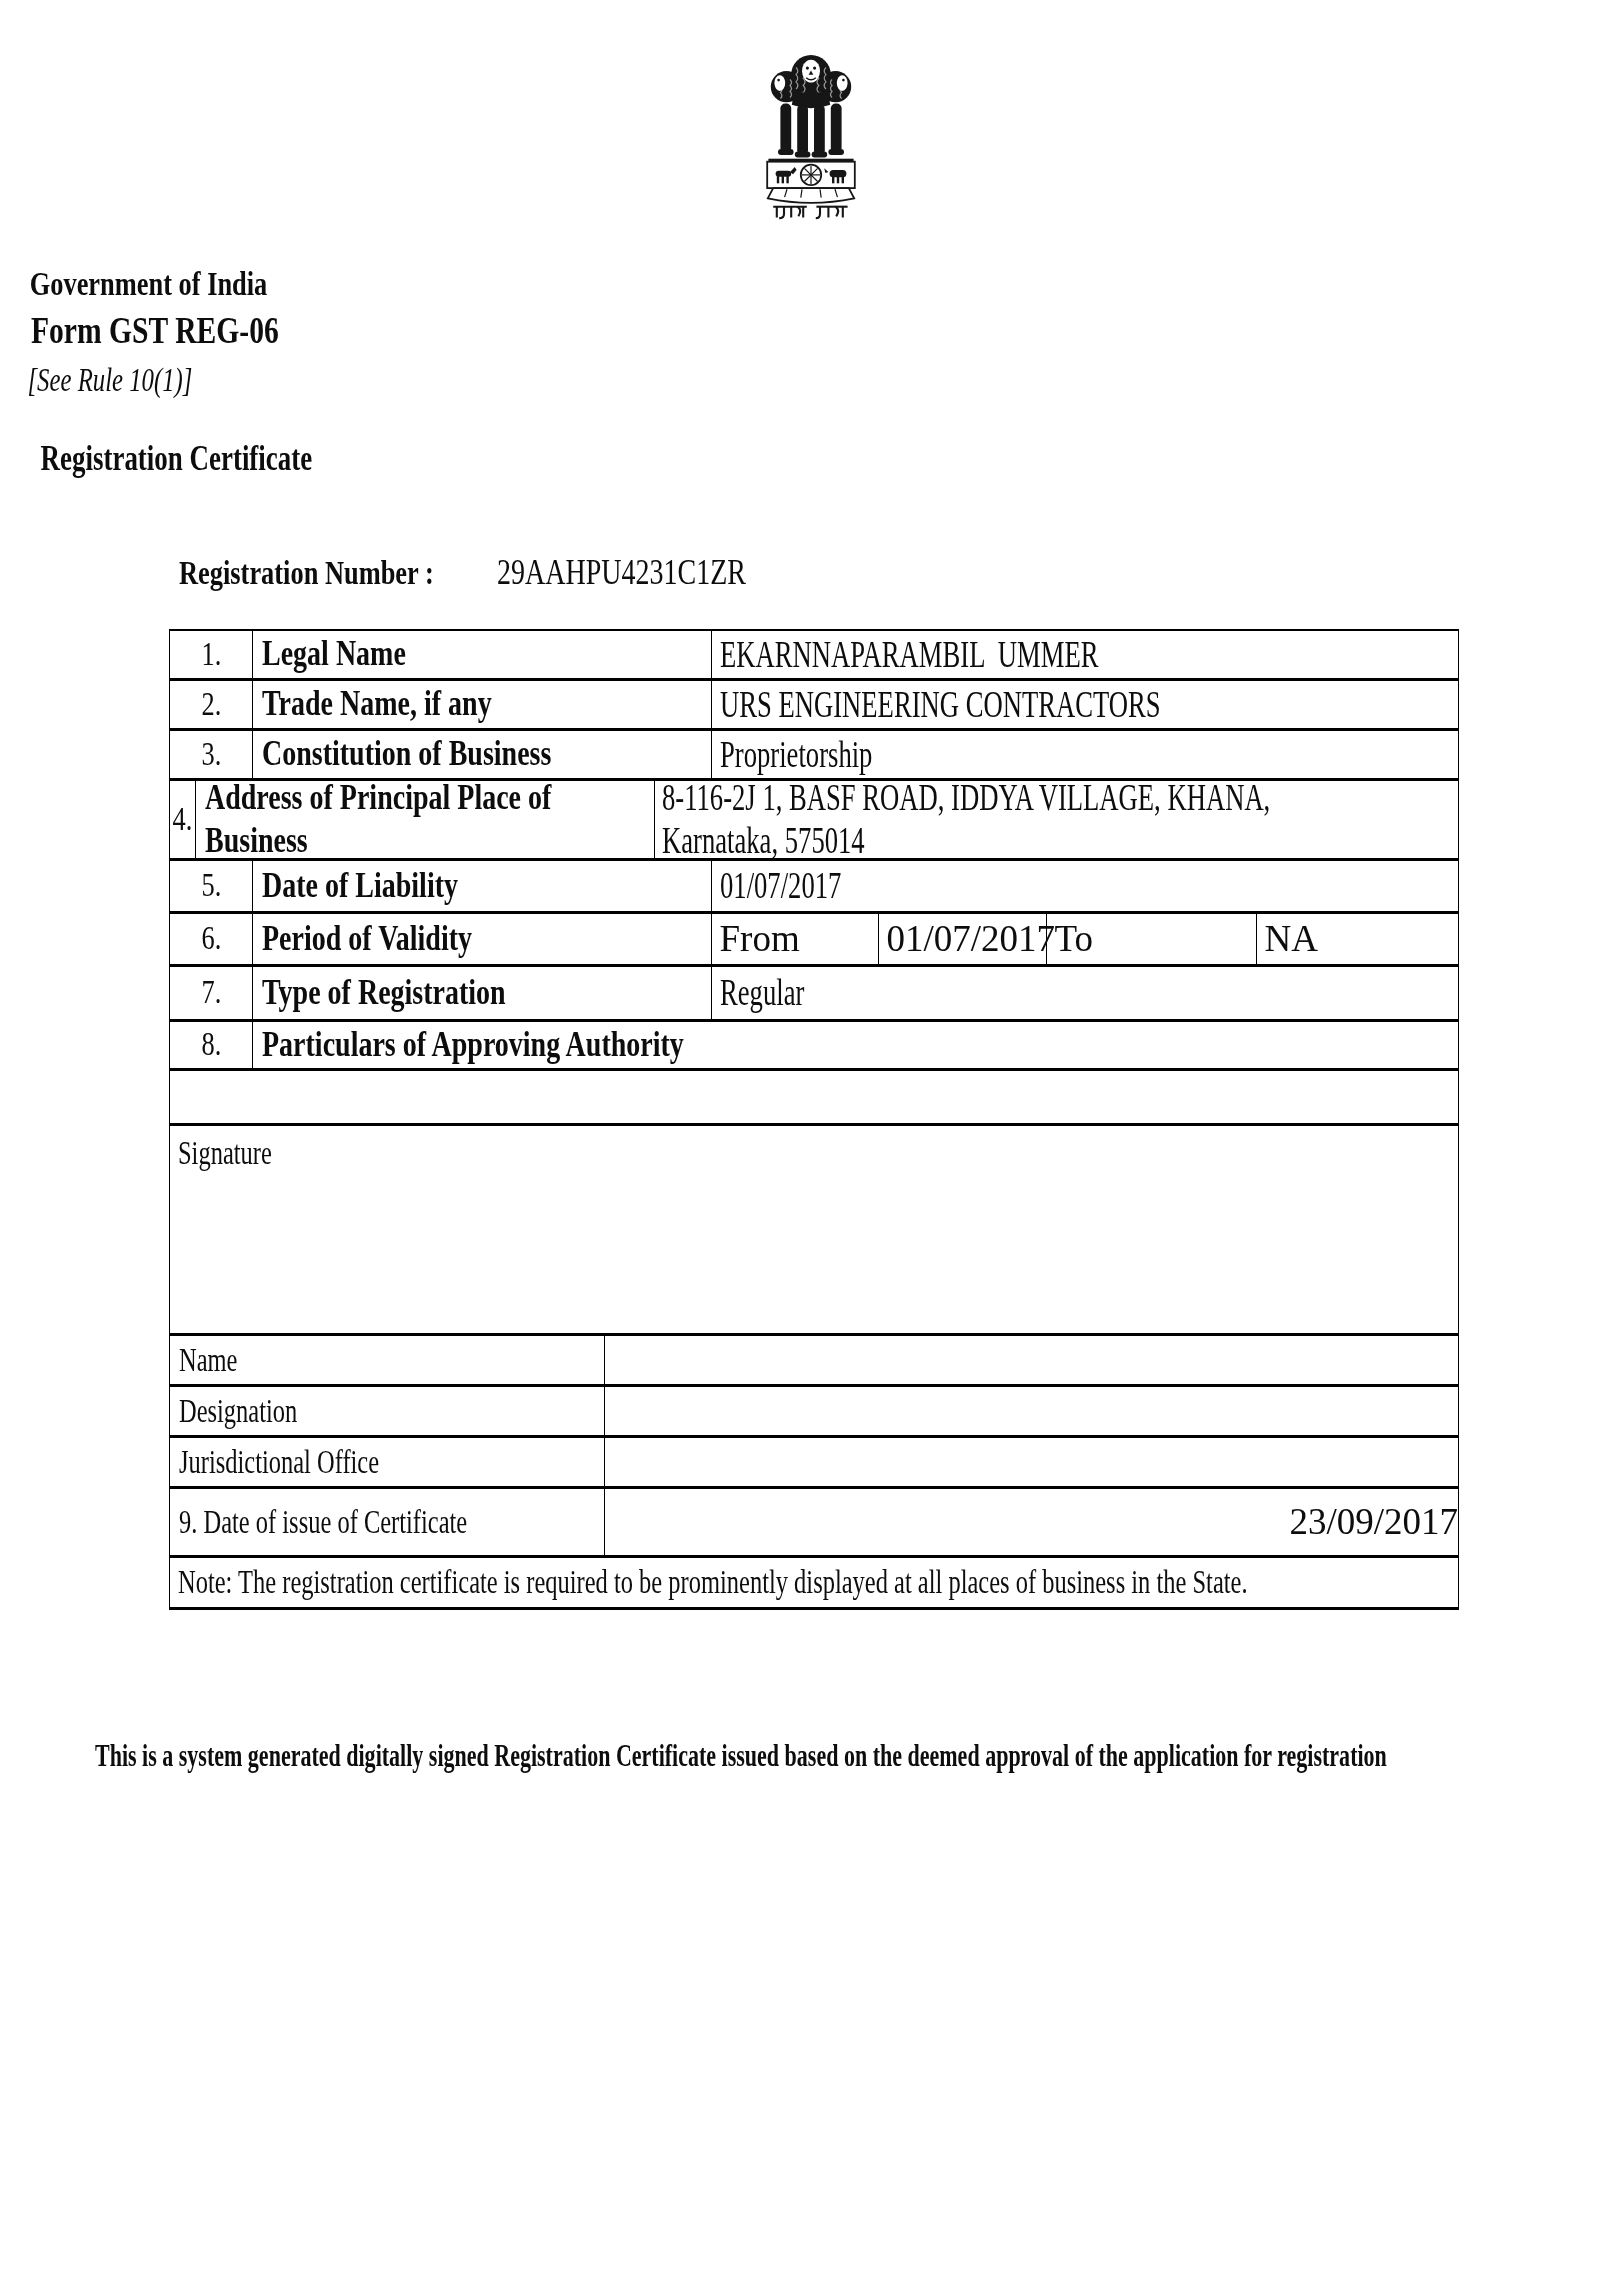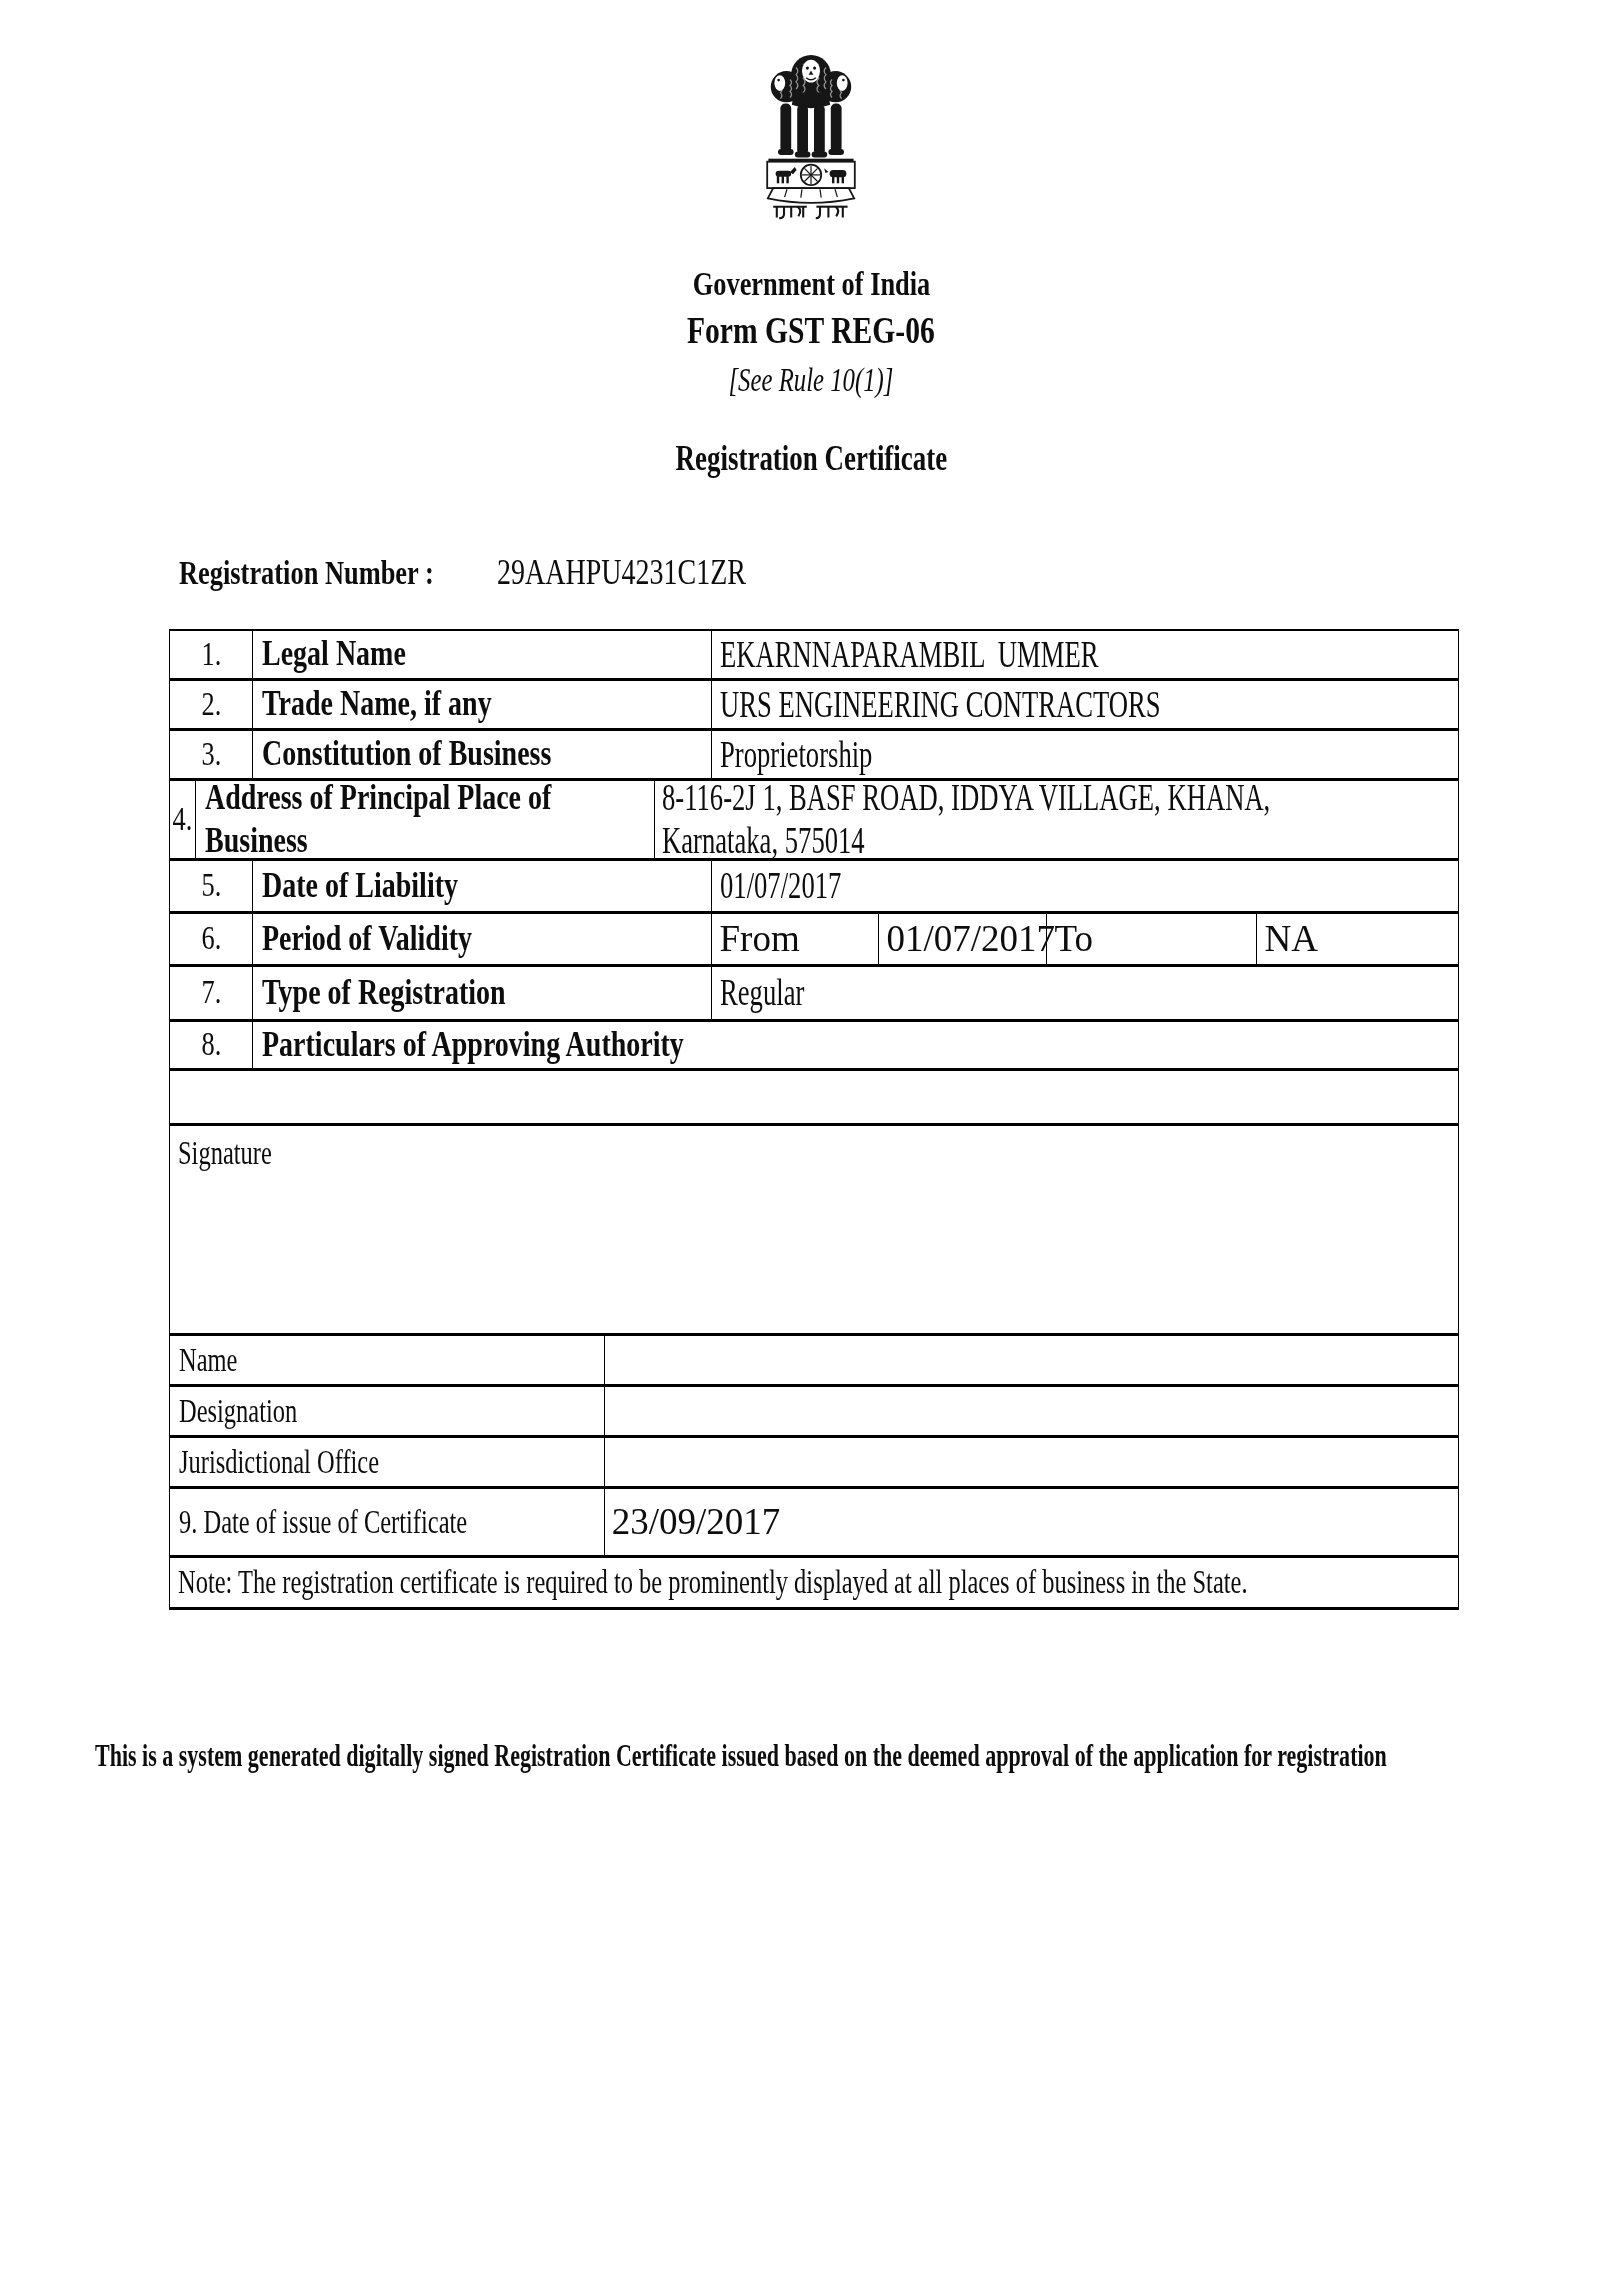--- a/index.html
+++ b/index.html
@@ -16,21 +16,21 @@
   }
   .sr-only {
     position: absolute; width: 0.7px; height: 0.7px;
     overflow: hidden; clip: rect(0 0 0 0); white-space: nowrap;
   }
 
   
   .emblem-wrap { padding-top: 41px; text-align: center; }
   .emblem-wrap svg { display: inline-block; }
 
-  .title-line { text-align: center; line-height: 1.2; }
+  .title-line { text-align: left; line-height: 1.2; }
   .cz { display: inline-block; white-space: pre; }
   .t-gov   { margin-top: 37px; font-size: 33px; font-weight: bold; }
   .t-gov   .cz { transform: scaleX(0.80); transform-origin: 50% 50%; }
   .t-form  { margin-top: 4.1px; font-size: 37px; font-weight: bold; }
   .t-form  .cz { transform: scaleX(0.80); transform-origin: 50% 50%; }
   .t-rule  { margin-top: 8.2px; font-size: 33px; font-style: italic; }
   .t-rule  .cz { transform: scaleX(0.75); transform-origin: 50% 50%; }
   .t-cert  { margin-top: 37px; font-size: 35px; font-weight: bold; }
   .t-cert  .cz { transform: scaleX(0.77); transform-origin: 50% 50%; }
 
@@ -76,21 +76,21 @@
 
   
   .r-empty { height: 55px; }
   .r-empty .cell { flex: 1; }
   .r-sig { height: 210px; }
   .r-sig .cell { flex: 1; align-items: flex-start; padding: 8.2px 0 0 7.5px; font-size: 34px; }
   .czr { display: inline-block; transform: scaleX(0.72); transform-origin: 0 50%; white-space: pre; }
 
   
   .c-blbl { width: 435px; padding-left: 8.9px; font-size: 34px; }
-  .c-bval { flex: 1; padding-left: 6.8px; font-size: 37px; }
+  .c-bval { flex: 1; padding-left: 6.8px; font-size: 37px; justify-content: flex-end; }
   .r-h75 { height: 51px; }
   .r-h77 { height: 69px; }
   .r-note { height: 49px; }
   .r-note .cell { flex: 1; padding-left: 7.5px; font-size: 34px; }
 
   
   .footer {
     margin: 117px 0 0 95px;
     font-size: 31px;
     font-weight: bold;

